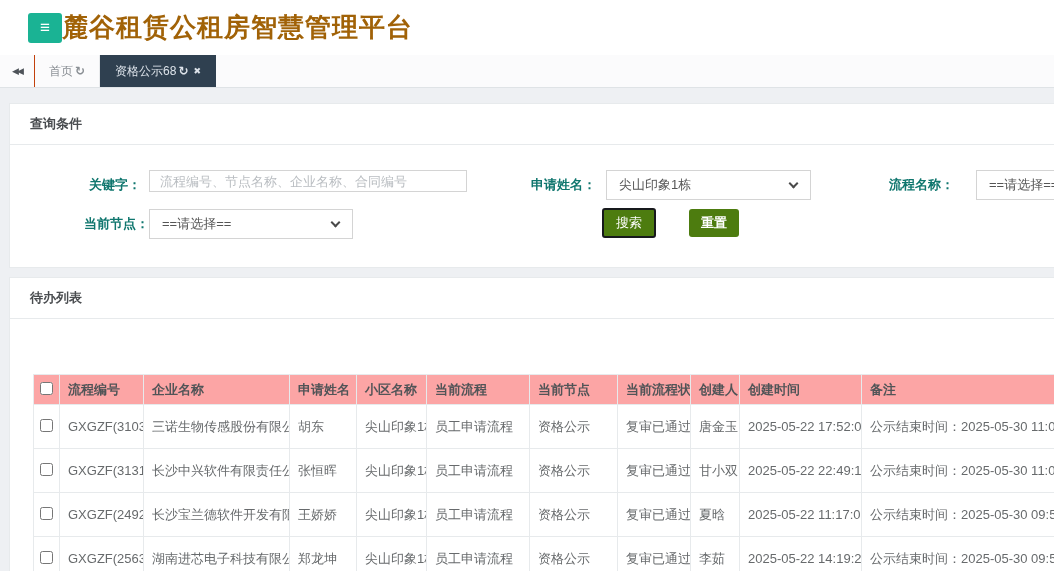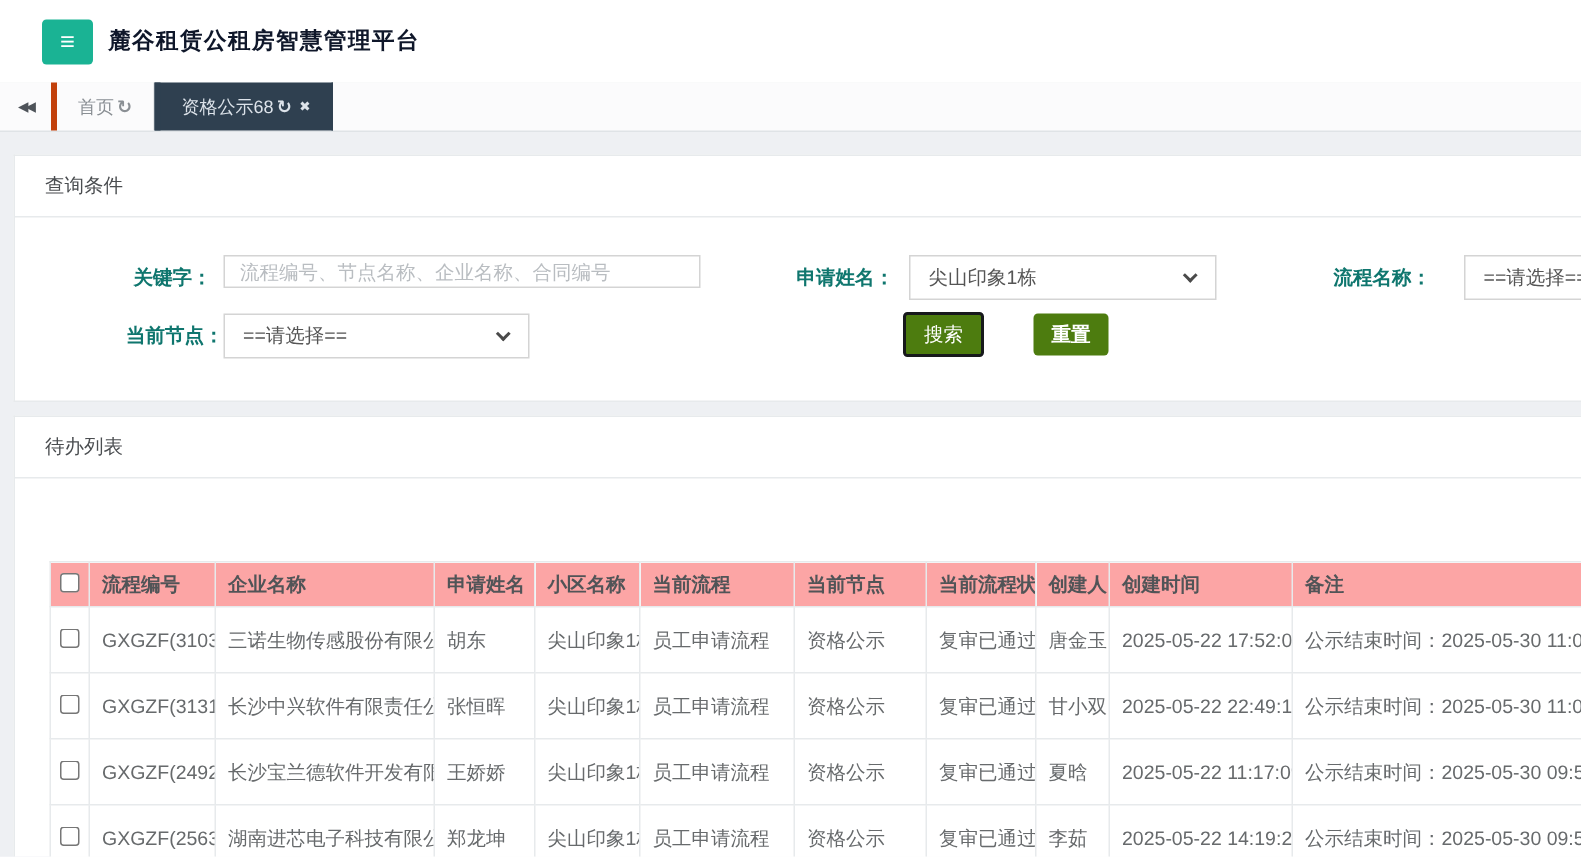--- a/index.html
+++ b/index.html
@@ -3,35 +3,35 @@
 <meta charset="utf-8">
 <style>
   * { margin:0; padding:0; box-sizing:border-box; }
   html,body { width:1054px; height:571px; overflow:hidden; background:#eef0f3;
               font-family:"Liberation Sans","DejaVu Sans",sans-serif; }
 
   
   .app-header { height:55px; background:#fff; display:flex; align-items:center; padding-left:28px; }
   .menu-btn { width:34px; height:30px; background:#1ab394; border:none; border-radius:3px;
               color:#fff; font-size:17px; font-weight:bold; line-height:30px; text-align:center; cursor:pointer; }
-  .app-title { font-size:15px; color:#0f172a; font-weight:600; margin-left:10px; letter-spacing:1px; }
+  .app-title { font-size:26px; color:#a16207; font-weight:600; letter-spacing:1px; }
 
   
   .tabbar { height:33px; background:#fbfbfc; border-bottom:1px solid #dfe3e6; display:flex; align-items:stretch; }
   .collapse-btn { width:34px; display:flex; align-items:center; justify-content:center;
                   color:#4e5359; font-size:9px; letter-spacing:-2px; cursor:pointer; border:none; background:transparent; }
   .tab { display:flex; align-items:center; padding:0 14px; font-size:12px; color:#8a8f94;
-         border-right:1px solid #e8eaec; border-left:4px solid #c2410c; cursor:pointer; gap:2px; }
+         border-right:1px solid #e8eaec; border-left:1px solid #c2410c; cursor:pointer; gap:2px; }
   .tab .refresh { font-weight:bold; font-size:12px; }
   .tab.active { background:#2f4050; color:#dde3ea; border-color:#2f4050; }
   .tab.active .close { font-size:9px; margin-left:3px; }
 
   
   .panel { background:#fff; margin-left:9px; border:1px solid #e7eaec; border-right:none; }
-  .panel-hd { padding:11px 20px; font-size:13px; font-weight:normal; color:#4a4d50;
+  .panel-hd { padding:11px 20px; font-size:13px; font-weight:bold; color:#4a4d50;
               border-bottom:1px solid #e7eaec; }
   .search-panel { margin-top:15px; }
   .search-body { position:relative; height:122px; }
 
   .f-label { position:absolute; width:80px; text-align:right; font-size:13px; font-weight:bold;
              color:#0f766e; line-height:30px; }
   .f-input { position:absolute; height:22px; border:1px solid #d4d4d4; background:#fff;
              font-size:13px; color:#555; padding:0 10px;
              font-family:"Liberation Sans","DejaVu Sans",sans-serif; }
   .f-input::placeholder { color:#b9bdc1; }

